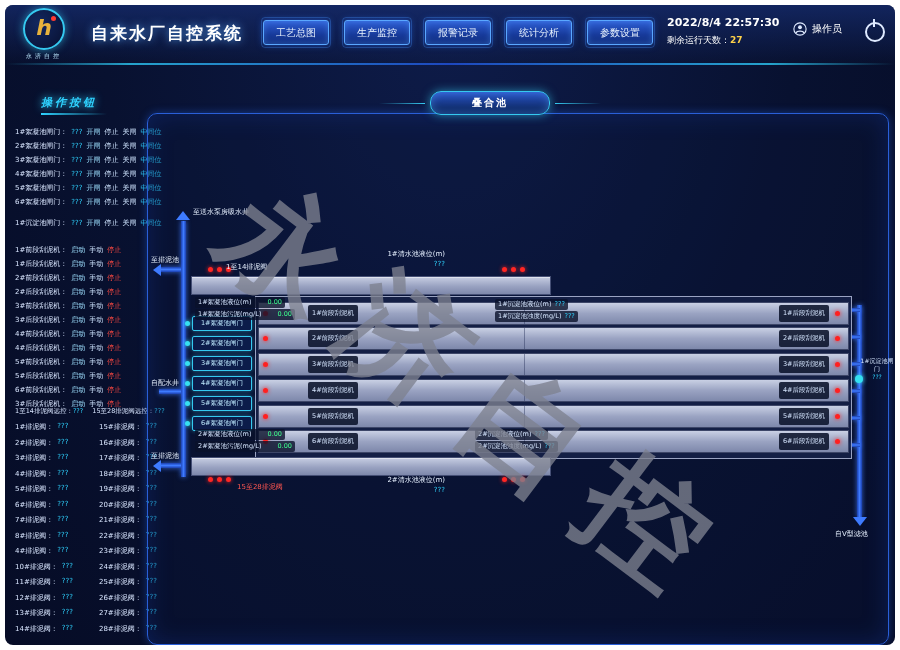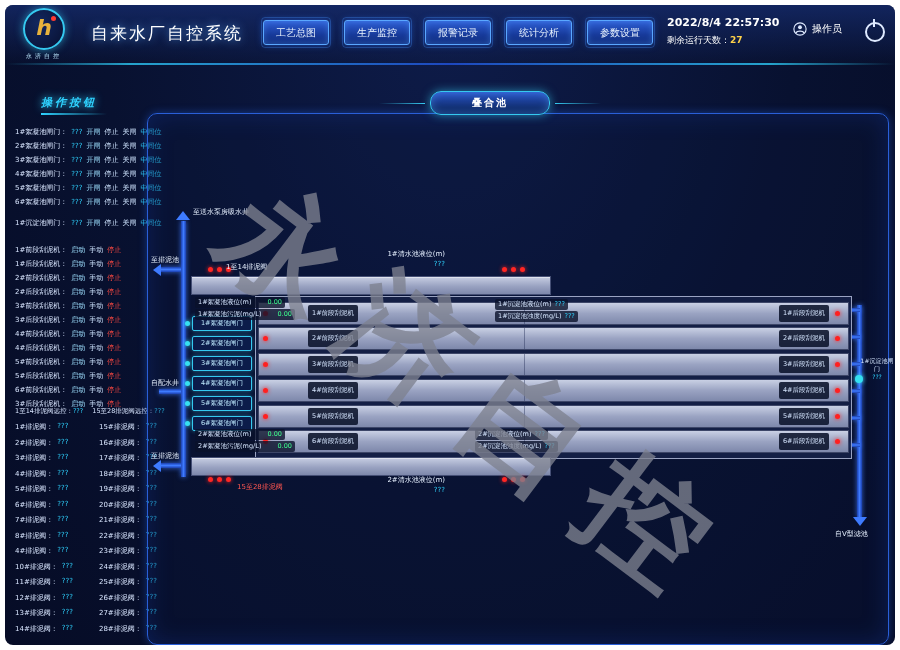--- a/index.html
+++ b/index.html
@@ -15,21 +15,21 @@
   .header-line{left:0;right:0;top:58px;height:2px;opacity:.75;
        background:linear-gradient(90deg, transparent, #2fd3ff 14%, #2356e6 50%, #2fd3ff 86%, transparent);}
   .logo{left:10px;top:3px;width:58px;text-align:center;}
   .logo-circle{width:38px;height:38px;margin:0 auto;border:2px solid #35c9f0;border-radius:50%;
        position:relative;background:radial-gradient(circle at 35% 35%, #12275f, #081030);
        box-shadow:0 0 8px rgba(53,201,240,.6);}
   .logo-h{font-size:22px;line-height:36px;font-weight:bold;font-style:italic;color:#e7b23c;}
   .logo-circle::after{content:"";position:absolute;top:6px;right:7px;width:5px;height:5px;
        border-radius:50%;background:#ff3b30;}
   .logo-text{margin-top:2px;font-size:6px;letter-spacing:3px;color:#bfe9ff;white-space:nowrap;}
-  .app-title{left:86px;top:17px;font-size:17px;font-weight:normal;color:#ffffff;letter-spacing:2px;
+  .app-title{left:86px;top:17px;font-size:17px;font-weight:bold;color:#ffffff;letter-spacing:2px;
        text-shadow:0 0 10px rgba(90,170,255,.9);white-space:nowrap;}
   .nav{left:258px;top:15px;display:flex;gap:15px;}
   .nav-btn{width:64px;height:23px;line-height:23px;text-align:center;color:#eaf4ff;font-size:10px;
        background:linear-gradient(180deg,#2f5fd6,#173a9a 60%,#122f80);
        border:1px solid #5aa7ff;border-radius:3px;position:relative;cursor:pointer;
        box-shadow:0 0 7px rgba(40,110,255,.55), inset 0 0 6px rgba(90,170,255,.35);white-space:nowrap;}
   .nav-btn::before{content:"";position:absolute;inset:-4px -3px;border:1px solid rgba(70,150,255,.3);border-radius:4px;}
   .datetime{left:662px;top:11px;text-align:left;white-space:nowrap;}
   .dt1{font-size:11px;font-weight:bold;color:#ffffff;}
   .dt2{font-size:9px;color:#ffffff;margin-top:5px;}

